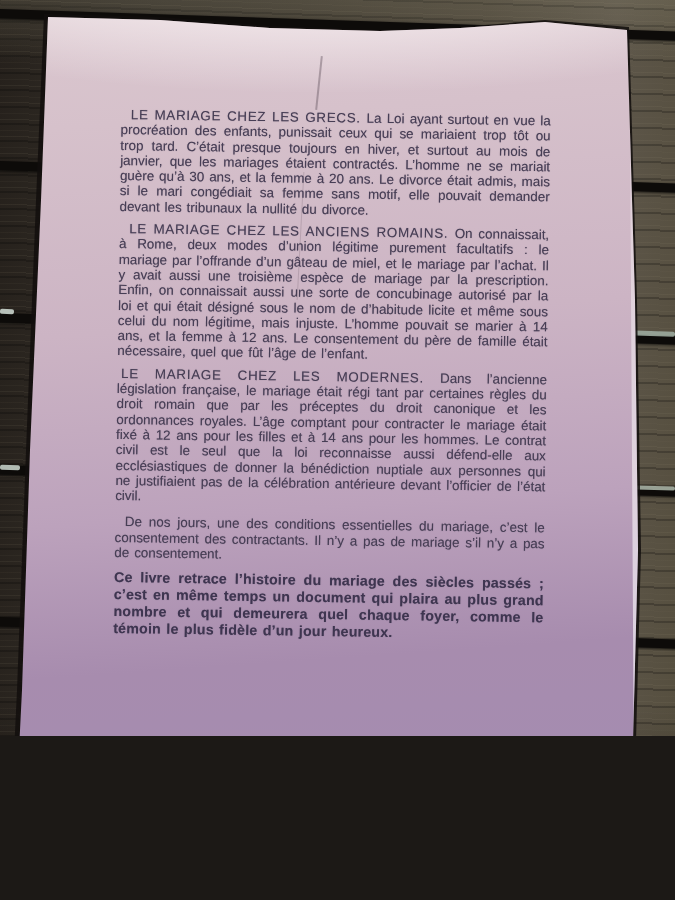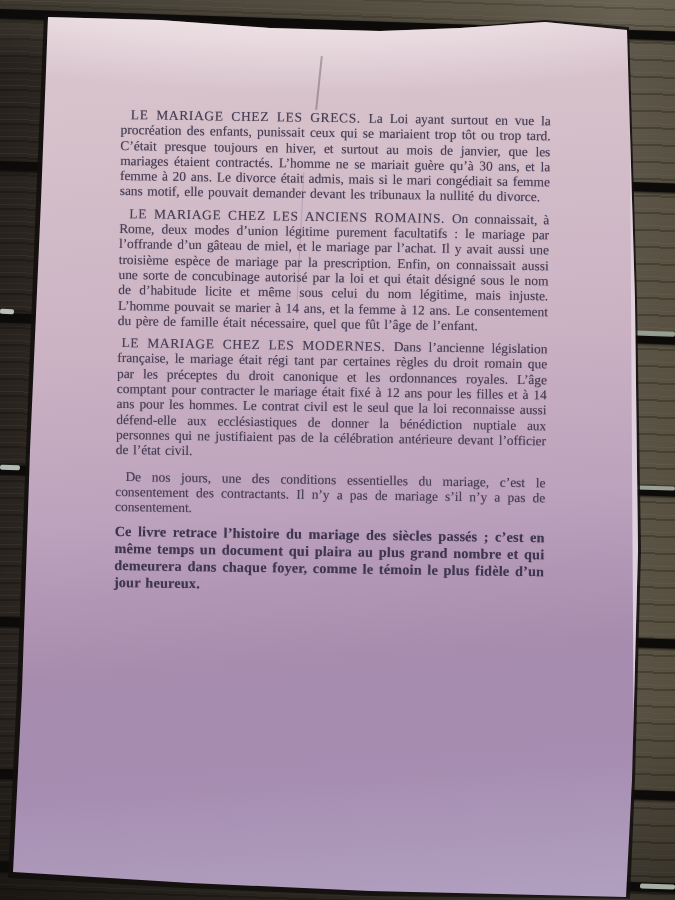--- a/index.html
+++ b/index.html
@@ -1,20 +1,20 @@
 <!DOCTYPE html>
 <html lang="fr"><head>
 <meta charset="utf-8">
 <style>
   html,body{margin:0;padding:0;background:#1c1916;}
   .photo{
     position:relative;
-    width:675px;height:900px;
+    width:675px;height:736px;
     overflow:hidden;
-    font-family:Liberation Serif, serif;
+    font-family:Liberation Sans, sans-serif;
     background:linear-gradient(92deg,#26211c 0%,#353029 22%,#423c32 48%,#4e473b 70%,#5d564a 88%,#564f3f 100%);
   }
   
   .grain{
     position:absolute;left:-40px;top:-40px;width:760px;height:980px;
     transform:rotate(1.9deg);
     background:
       repeating-linear-gradient(180deg,
         rgba(150,140,115,.10) 0 1px,
         rgba(0,0,0,0)        1px 4px,
@@ -113,17 +113,17 @@
     <div class="sheen"></div>
     <div class="page-edge-highlight"></div>
     <div class="scratch1"></div>
     <div class="scratch2"></div>
 
     <div class="text-block">
       <p class="indent"><span class="lead">LE MARIAGE CHEZ LES GRECS. </span><span>La Loi ayant surtout en vue la procréation des enfants, punissait ceux qui se mariaient trop tôt ou trop tard. C’était presque toujours en hiver, et surtout au mois de janvier, que les mariages étaient contractés. L’homme ne se mariait guère qu’à 30 ans, et la femme à 20 ans. Le divorce était admis, mais si le mari congédiait sa femme sans motif, elle pouvait demander devant les tribunaux la nullité du divorce.</span></p>
       <p class="indent"><span class="lead">LE MARIAGE CHEZ LES ANCIENS ROMAINS. </span><span>On connaissait, à Rome, deux modes d’union légitime purement facultatifs : le mariage par l’offrande d’un gâteau de miel, et le mariage par l’achat. Il y avait aussi une troisième espèce de mariage par la prescription. Enfin, on connaissait aussi une sorte de concubinage autorisé par la loi et qui était désigné sous le nom de d’habitude licite et même sous celui du nom légitime, mais injuste. L’homme pouvait se marier à 14 ans, et la femme à 12 ans. Le consentement du père de famille était nécessaire, quel que fût l’âge de l’enfant.</span></p>
       <p class="small-indent"><span class="lead">LE MARIAGE CHEZ LES MODERNES. </span><span>Dans l’ancienne législation française, le mariage était régi tant par certaines règles du droit romain que par les préceptes du droit canonique et les ordonnances royales. L’âge comptant pour contracter le mariage était fixé à 12 ans pour les filles et à 14 ans pour les hommes. Le contrat civil est le seul que la loi reconnaisse aussi défend-elle aux ecclésiastiques de donner la bénédiction nuptiale aux personnes qui ne justifiaient pas de la célébration antérieure devant l’officier de l’état civil.</span></p>
       <p class="indent spaced"><span>De nos jours, une des conditions essentielles du mariage, c’est le consentement des contractants. Il n’y a pas de mariage s’il n’y a pas de consentement.</span></p>
-      <p class="blurb"><span>Ce livre retrace l’histoire du mariage des siècles passés ; c’est en même temps un document qui plaira au plus grand nombre et qui demeurera dans chaque foyer, comme le témoin le plus fidèle d’un jour heureux.</span></p>
+      <p class="blurb"><span>Ce livre retrace l’histoire du mariage des siècles passés ; c’est en même temps un document qui plaira au plus grand nombre et qui demeurera quel chaque foyer, comme le témoin le plus fidèle d’un jour heureux.</span></p>
     </div>
   </div>
 
 </div>
 
 </body></html>

